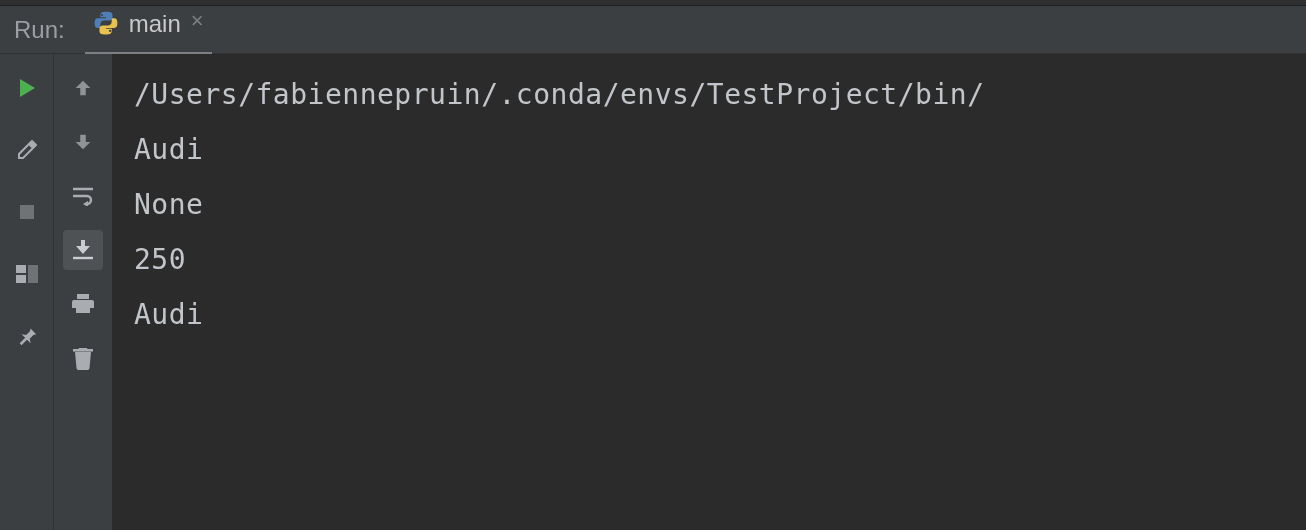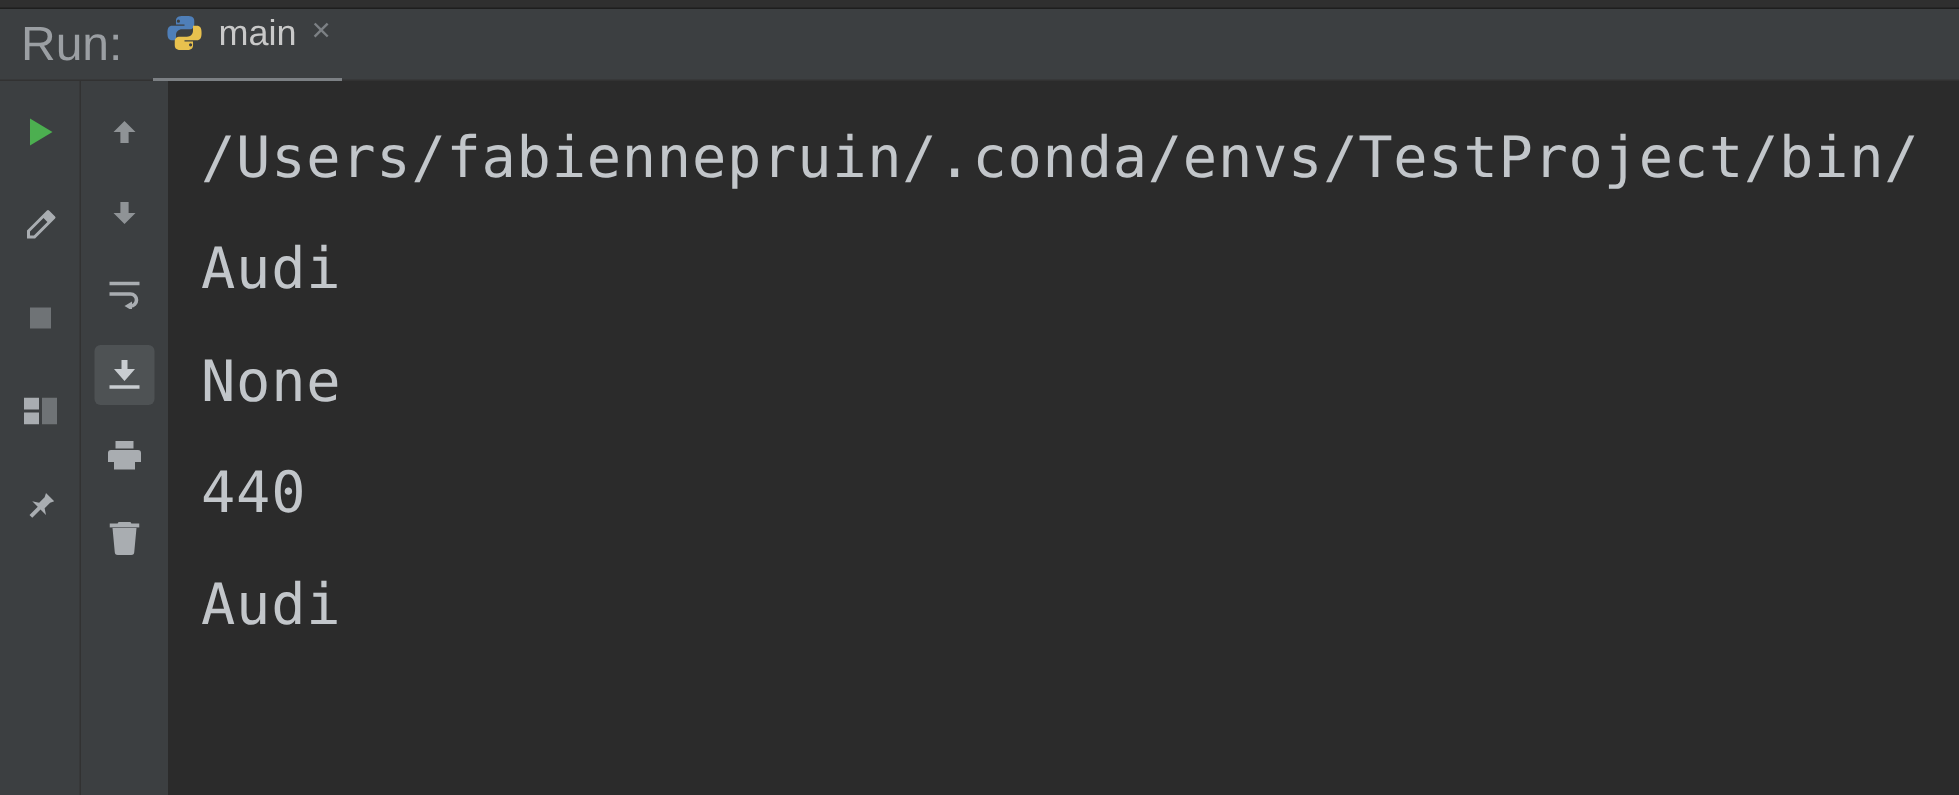--- a/index.html
+++ b/index.html
@@ -20,21 +20,21 @@
     display: flex;
     align-items: center;
     height: 48px;
     background: #3c3f41;
     border-bottom: 1px solid #323232;
     padding-left: 14px;
     gap: 20px;
   }
   .run-label {
     color: #9b9fa3;
-    font-size: 32px;
+    font-size: 24px;
   }
   .tab {
     display: flex;
     align-items: flex-start;
     gap: 10px;
     padding: 6px 8px 10px 8px;
     border-bottom: 4px solid #7c8084;
     color: #c9c9c9;
     font-size: 24px;
   }
@@ -79,21 +79,21 @@
   }
   .iconbtn svg { display: block; }
   .console {
     flex: 1;
     background: #2b2b2b;
     padding: 14px 18px 0 22px;
     overflow: hidden;
   }
   .console-line {
     font-family: "Menlo", "Consolas", monospace;
-    font-size: 38px;
+    font-size: 28px;
     line-height: 1.96;
     color: #c2c6ca;
     white-space: pre;
     letter-spacing: 0.5px;
   }
   .py-icon {
     width: 26px; height: 26px;
   }
 </style>
 </head>
@@ -180,17 +180,17 @@
           <path fill="#a9adb1" d="M2 6h16l-1.5 16a2 2 0 0 1-2 2h-9a2 2 0 0 1-2-2L2 6zm4-4h8l1 2H5l1-2z"></path>
           <rect x="0" y="3" width="20" height="2.6" fill="#a9adb1"></rect>
         </svg>
     </div>
   </div>
 
   <div class="console">
     <div class="console-line">/Users/fabiennepruin/.conda/envs/TestProject/bin/</div>
     <div class="console-line">Audi</div>
     <div class="console-line">None</div>
-    <div class="console-line">440</div>
+    <div class="console-line">250</div>
     <div class="console-line">Audi</div>
   </div>
 
 </div>
 
 </body></html>

